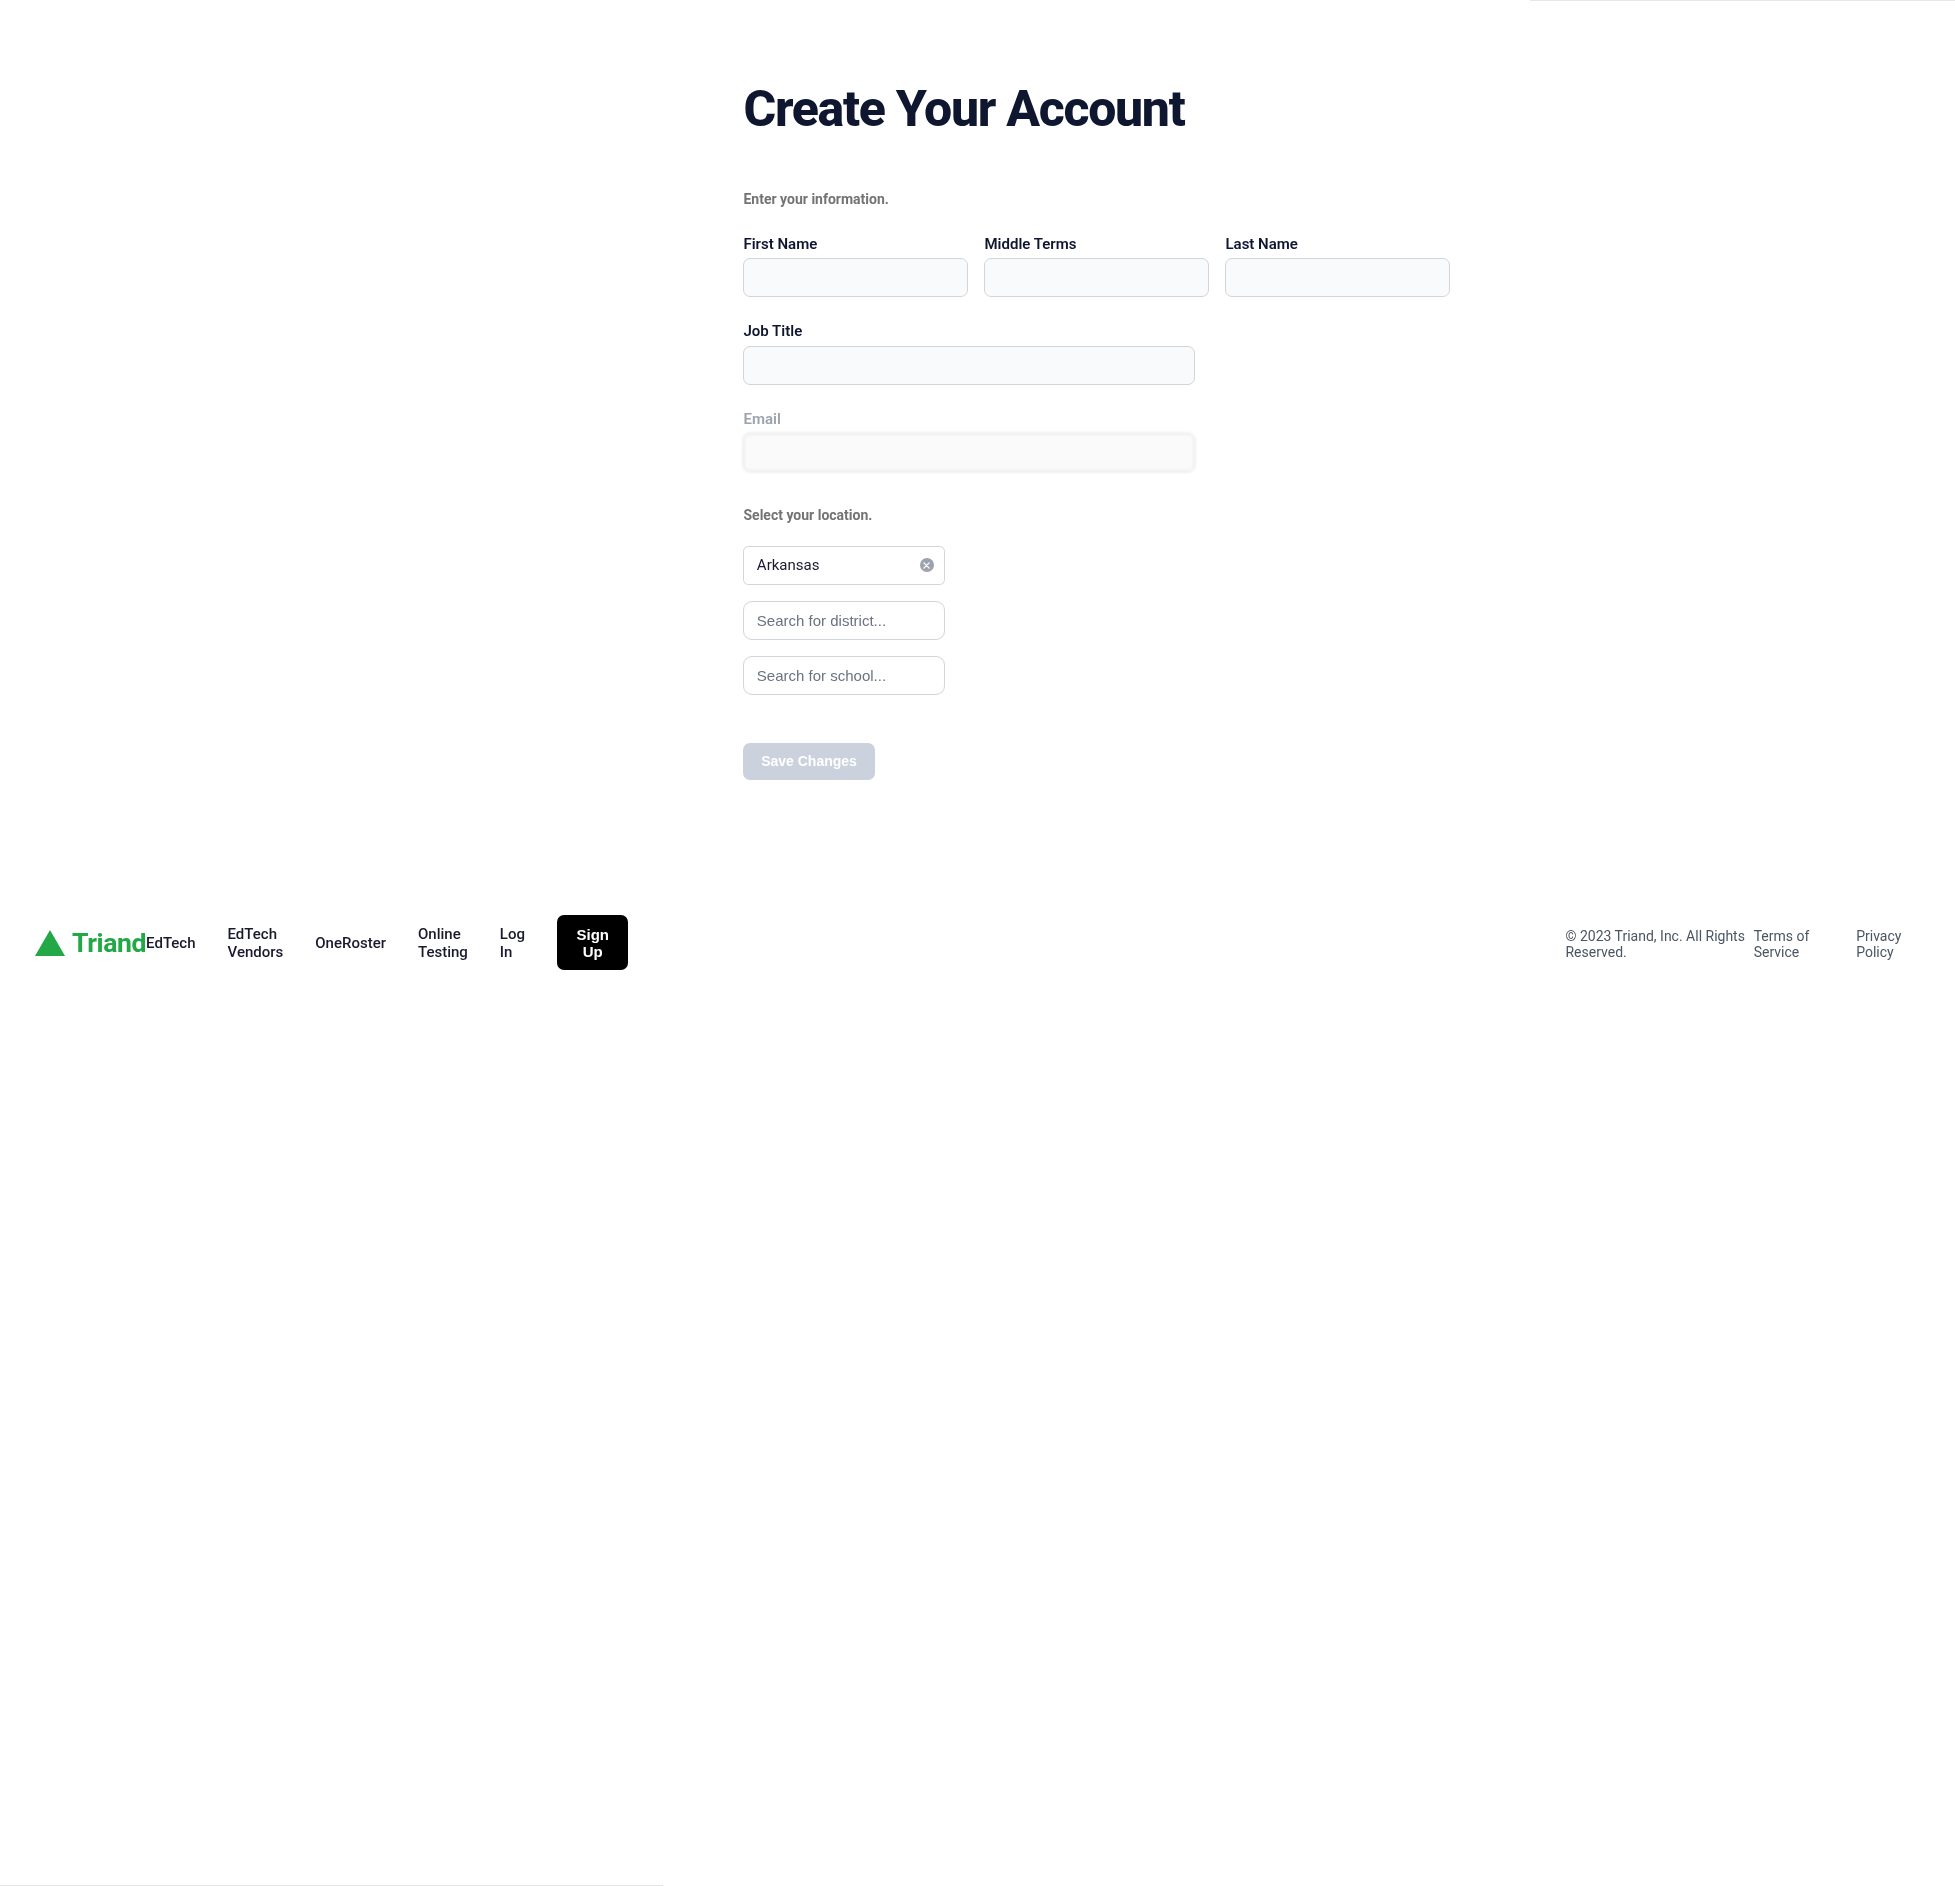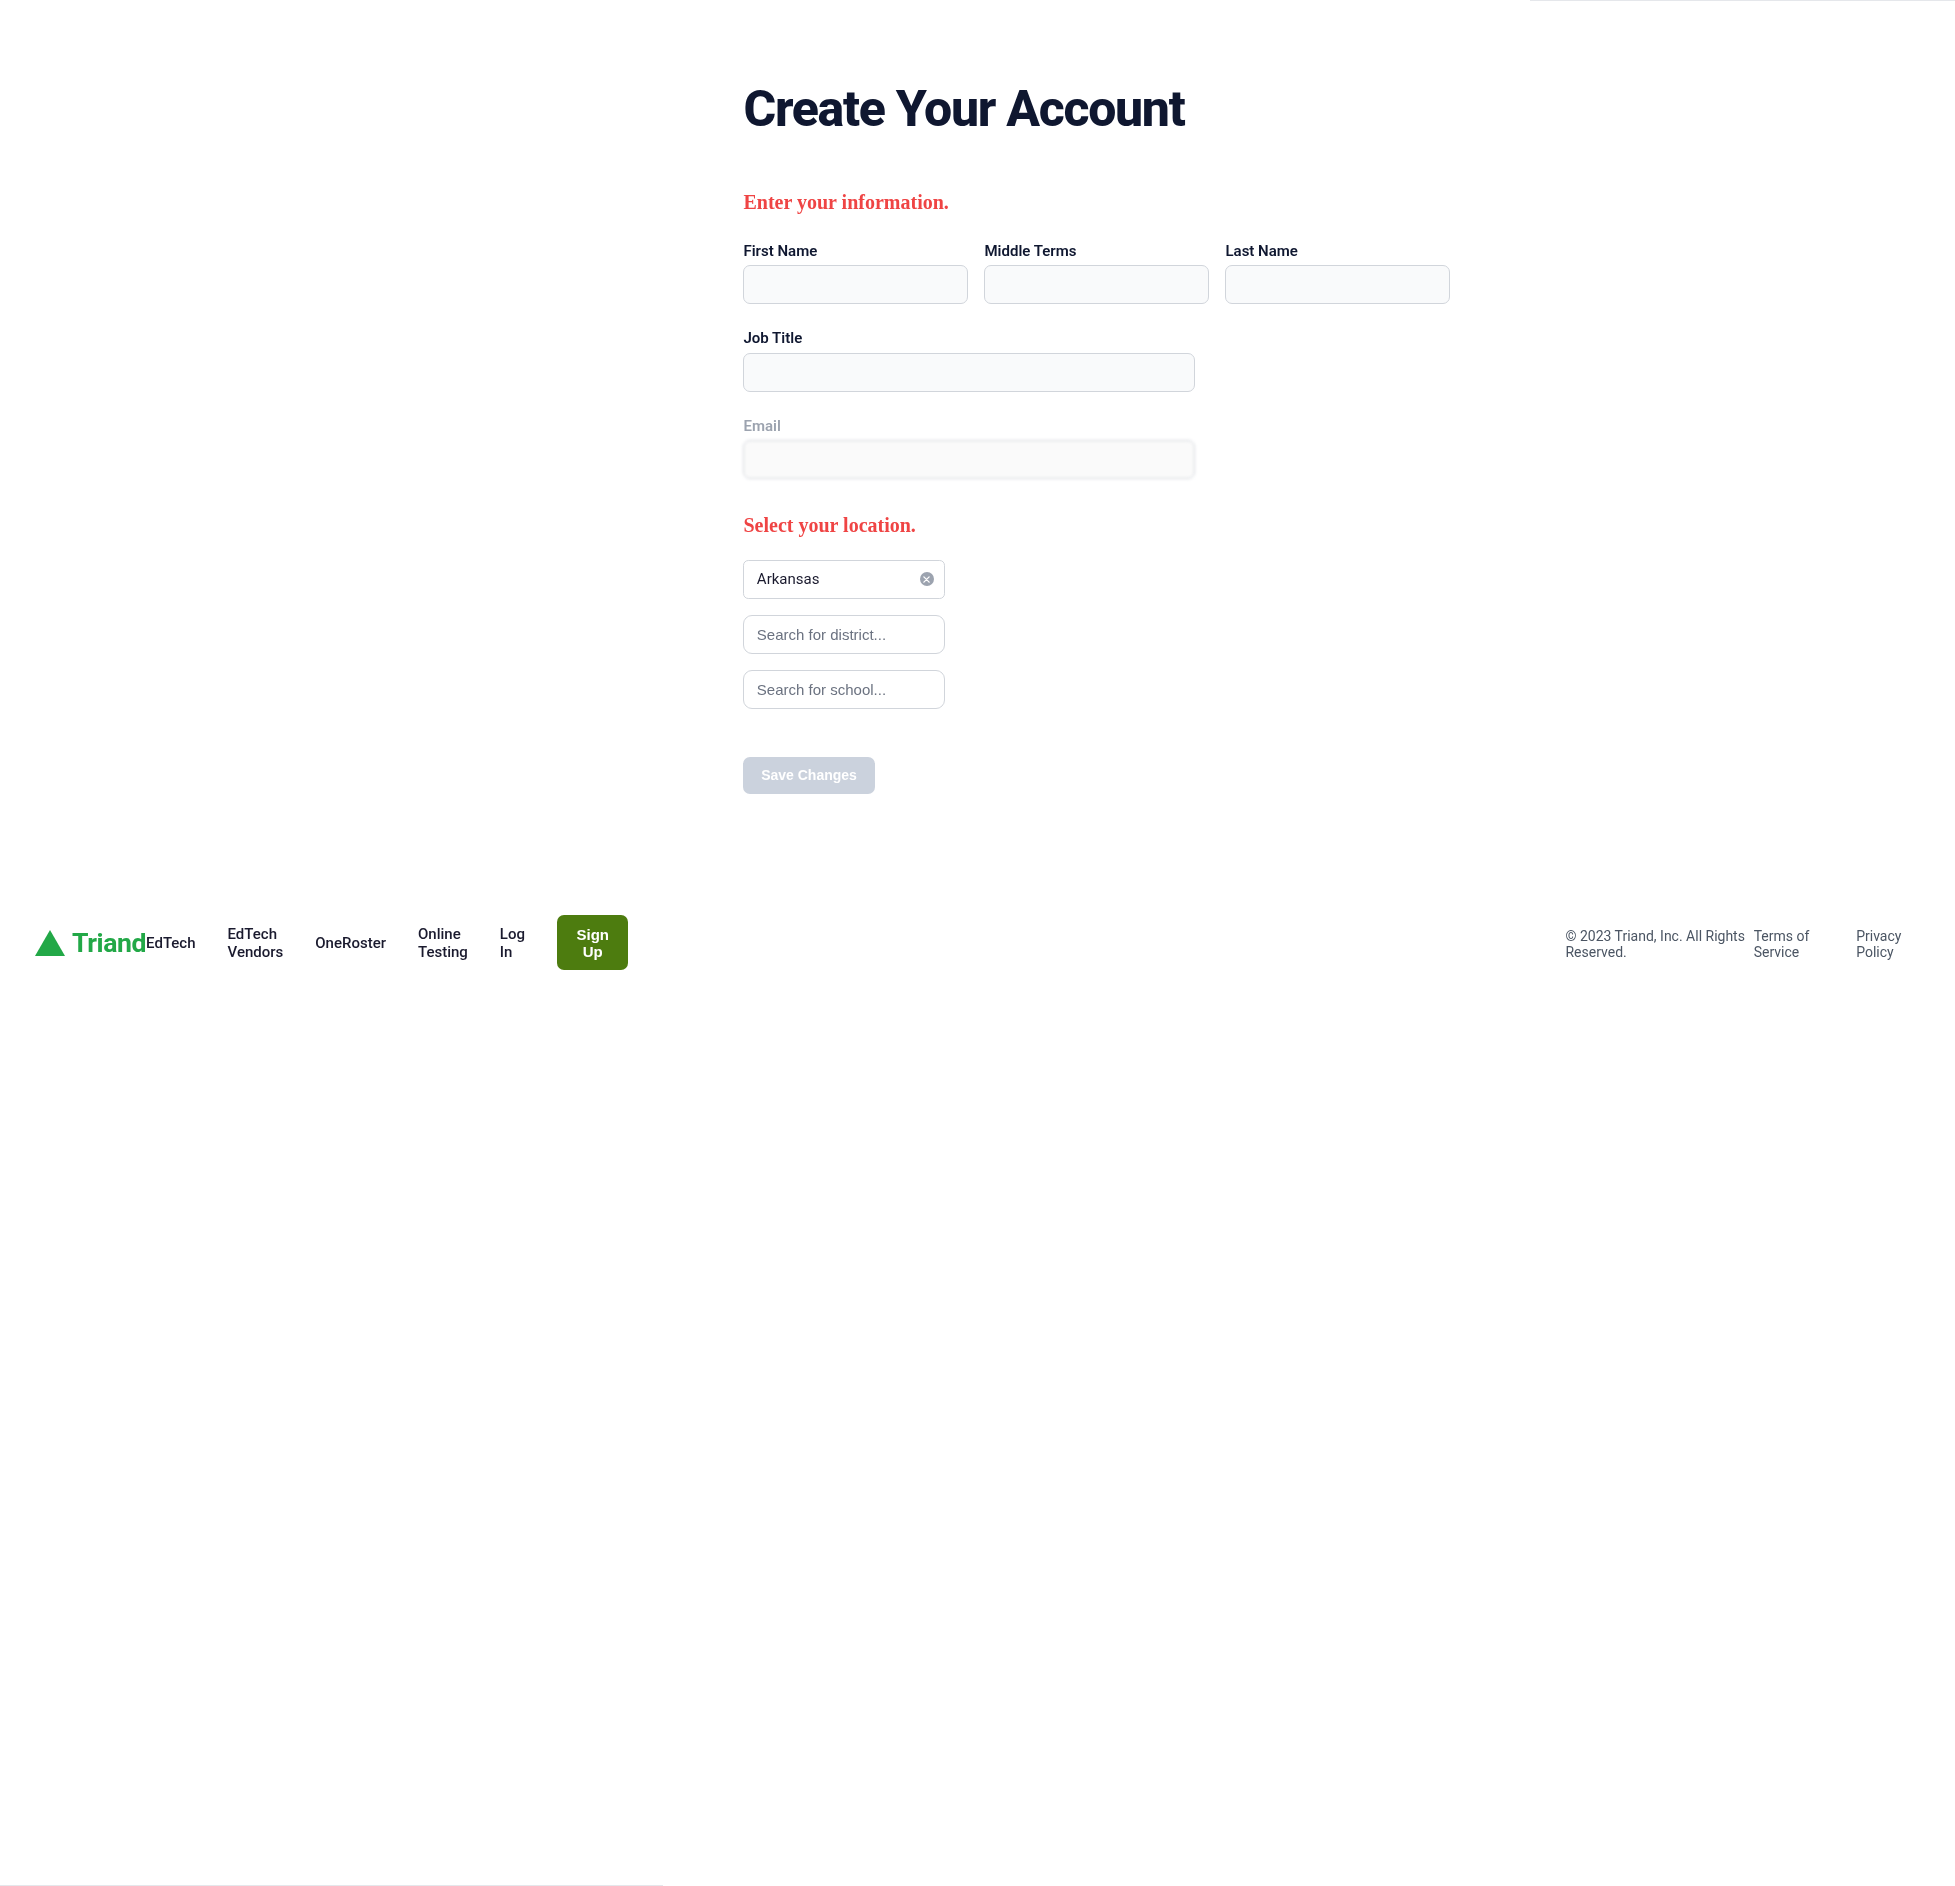--- a/index.html
+++ b/index.html
@@ -48,21 +48,21 @@
       align-items: center;
       gap: 32px;
     }
     .nav-link {
       font-size: 15px;
       font-weight: 500;
       color: #1a1a2e;
       cursor: pointer;
     }
     .signup-btn {
-      background: #4d7c0f;
+      background: #000000;
       color: #fff;
       font-size: 15px;
       font-weight: 600;
       padding: 10.6px 19.5px;
       border-radius: 7px;
       cursor: pointer;
       border: none;
     }
     
     .main {
@@ -70,25 +70,24 @@
       padding: 80px 80px 106px 80px;
     }
     .page-title {
       font-size: 50px;
       font-weight: 800;
       color: #0f1730;
       letter-spacing: -1.3px;
       margin-bottom: 53px;
     }
     .section-heading {
-      font-size: 20px;
+      font-size: 14px;
       font-weight: 700;
-      color: #ef4444;
+      color: #737373;
       margin-bottom: 28px;
-      font-family: Liberation Serif, serif;
     }
     .section-heading.location {
       margin-top: 35px;
       margin-bottom: 23px;
     }
     .name-row {
       display: flex;
       gap: 16px;
       margin-bottom: 25px;
     }

